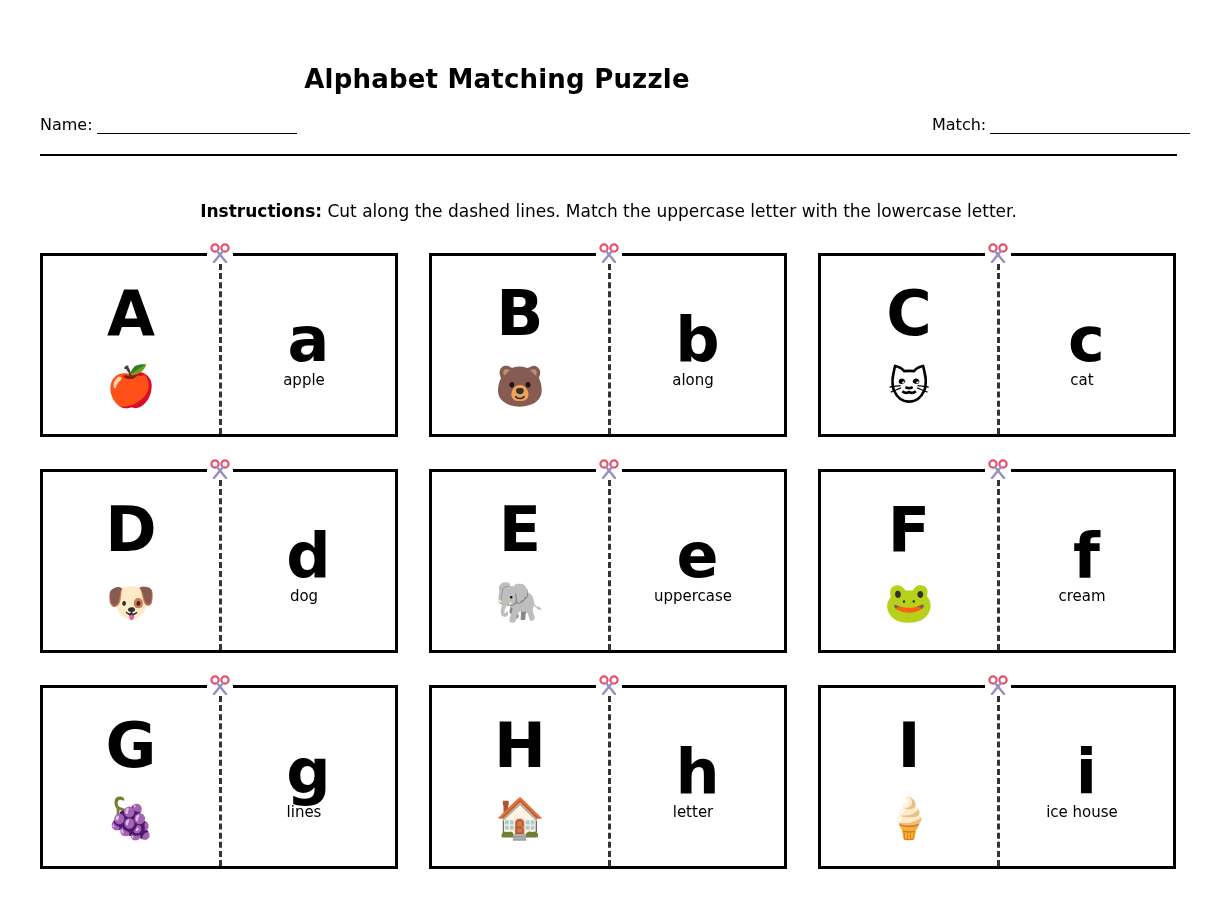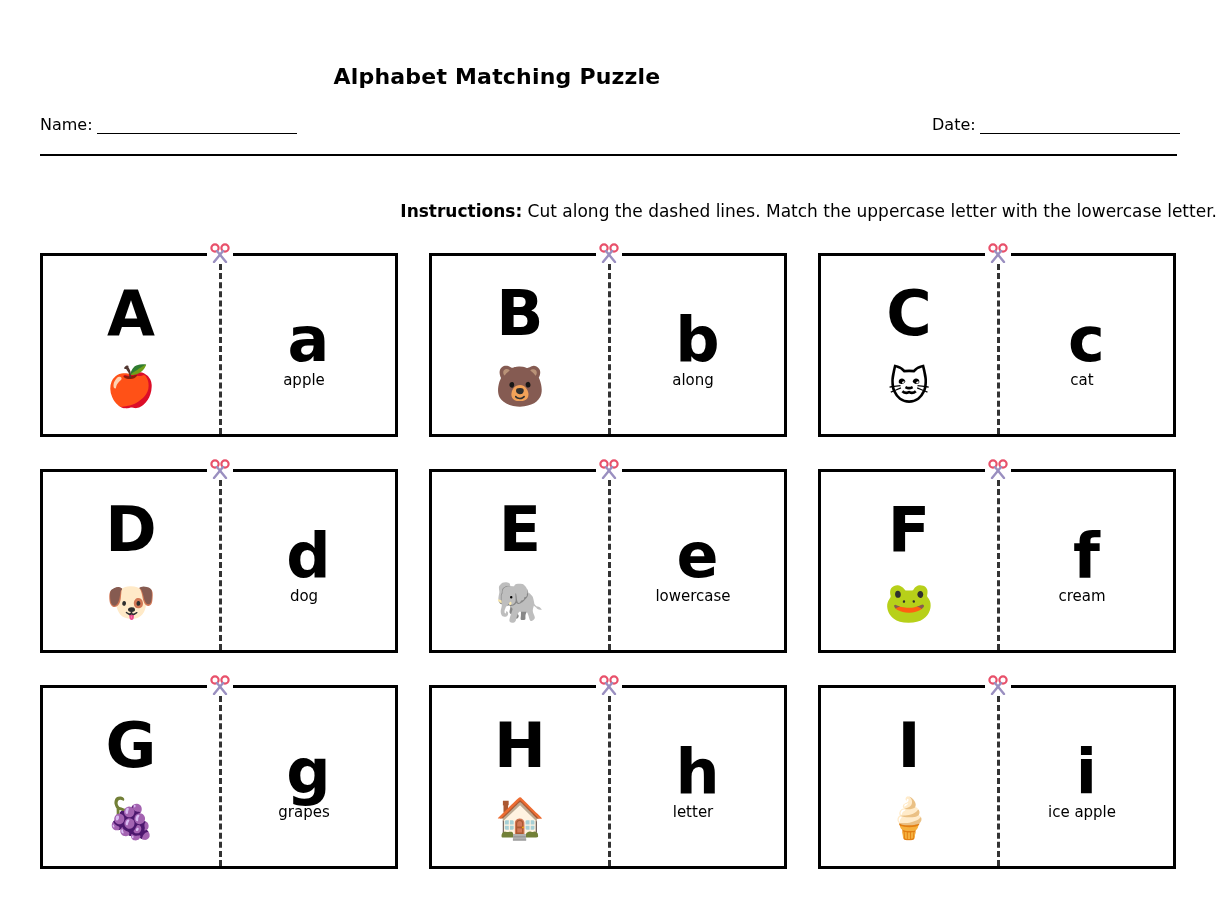--- a/index.html
+++ b/index.html
@@ -2,29 +2,29 @@
 <html><head>
 <meta charset="utf-8">
 <style>
   html, body { margin: 0; padding: 0; background: #ffffff; }
   body {
     width: 1217px; height: 911px; position: relative; overflow: hidden;
     font-family: "DejaVu Sans", "Liberation Sans", sans-serif; color: #000;
   }
   .title {
     position: absolute; left: 0; width: 994px; top: 64px;
-    text-align: center; font-size: 22px; font-weight: bold; letter-spacing: 0.2px;
+    text-align: center; font-size: 26px; font-weight: bold; letter-spacing: 0.2px;
   }
   .field { position: absolute; top: 115px; font-size: 16px; display: flex; align-items: flex-end; }
   .field .line { display: inline-block; width: 200px; border-bottom: 1px solid #000; height: 14px; margin-left: 4px; }
   .name-field { left: 40px; }
   .date-field { left: 932px; }
   .rule { position: absolute; left: 40px; width: 1137px; top: 154px; height: 0; border-top: 2px solid #000; }
   .instructions {
-    position: absolute; left: 0; width: 1217px; top: 201px; text-align: right; font-size: 17px;
+    position: absolute; left: 0; width: 1217px; top: 201px; text-align: center; font-size: 17px;
   }
   .instructions b { font-weight: bold; }
   .card {
     position: absolute; width: 352px; height: 178px; border: 3px solid #000; background: #fff;
   }
   .divider {
     position: absolute; left: 176px; top: 8px; bottom: 0; width: 0;
     border-left: 3px dashed #333;
   }
   .scissors {
@@ -53,21 +53,21 @@
 </head>
 <body>
 
 <div class="title">Alphabet Matching Puzzle</div>
 
 <div class="field name-field">
   <span>Name:</span>
   <span class="line"></span>
 </div>
 <div class="field date-field">
-  <span>Date:</span>
+  <span>Match:</span>
   <span class="line"></span>
 </div>
 
 <div class="rule"></div>
 
 <div class="instructions">
   <b>Instructions:</b><span> Cut along the dashed lines. Match the uppercase letter with the lowercase letter.</span>
 </div>
 
 <div id="cards">
@@ -156,21 +156,21 @@
       <div class="scissors">
         <svg width="22" height="20" viewBox="0 0 22 20">
           <circle cx="6" cy="5" r="3.6" fill="none" stroke="#e8506a" stroke-width="2.2"></circle>
           <circle cx="16" cy="5" r="3.6" fill="none" stroke="#e8506a" stroke-width="2.2"></circle>
           <line x1="8" y1="8" x2="17" y2="19" stroke="#9a8fc0" stroke-width="2.4" stroke-linecap="round"></line>
           <line x1="14" y1="8" x2="5" y2="19" stroke="#9a8fc0" stroke-width="2.4" stroke-linecap="round"></line>
         </svg>
       </div>
       <div class="half-right">
         <div class="lower">e</div>
-        <div class="word">lowercase</div>
+        <div class="word">uppercase</div>
       </div>
     </div>
     <div class="card" style="left: 818px; top: 469px;">
       <div class="half-left">
         <div class="upper">F</div>
         <div class="emoji">🐸</div>
       </div>
       <div class="divider"></div>
       <div class="scissors">
         <svg width="22" height="20" viewBox="0 0 22 20">
@@ -194,21 +194,21 @@
       <div class="scissors">
         <svg width="22" height="20" viewBox="0 0 22 20">
           <circle cx="6" cy="5" r="3.6" fill="none" stroke="#e8506a" stroke-width="2.2"></circle>
           <circle cx="16" cy="5" r="3.6" fill="none" stroke="#e8506a" stroke-width="2.2"></circle>
           <line x1="8" y1="8" x2="17" y2="19" stroke="#9a8fc0" stroke-width="2.4" stroke-linecap="round"></line>
           <line x1="14" y1="8" x2="5" y2="19" stroke="#9a8fc0" stroke-width="2.4" stroke-linecap="round"></line>
         </svg>
       </div>
       <div class="half-right">
         <div class="lower">g</div>
-        <div class="word">grapes</div>
+        <div class="word">lines</div>
       </div>
     </div>
     <div class="card" style="left: 429px; top: 685px;">
       <div class="half-left">
         <div class="upper">H</div>
         <div class="emoji">🏠</div>
       </div>
       <div class="divider"></div>
       <div class="scissors">
         <svg width="22" height="20" viewBox="0 0 22 20">
@@ -232,16 +232,16 @@
       <div class="scissors">
         <svg width="22" height="20" viewBox="0 0 22 20">
           <circle cx="6" cy="5" r="3.6" fill="none" stroke="#e8506a" stroke-width="2.2"></circle>
           <circle cx="16" cy="5" r="3.6" fill="none" stroke="#e8506a" stroke-width="2.2"></circle>
           <line x1="8" y1="8" x2="17" y2="19" stroke="#9a8fc0" stroke-width="2.4" stroke-linecap="round"></line>
           <line x1="14" y1="8" x2="5" y2="19" stroke="#9a8fc0" stroke-width="2.4" stroke-linecap="round"></line>
         </svg>
       </div>
       <div class="half-right">
         <div class="lower">i</div>
-        <div class="word">ice apple</div>
+        <div class="word">ice house</div>
       </div>
     </div>
   </div>
 
 </body></html>

